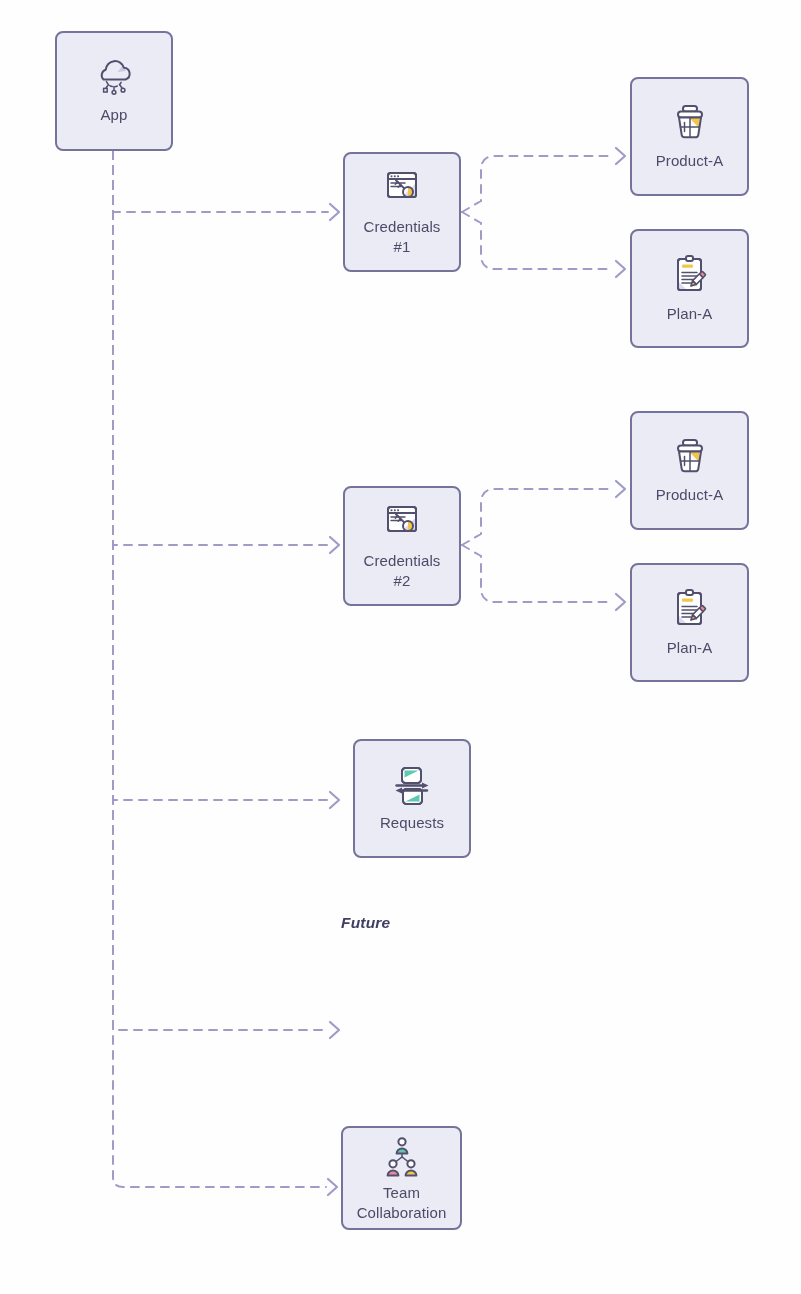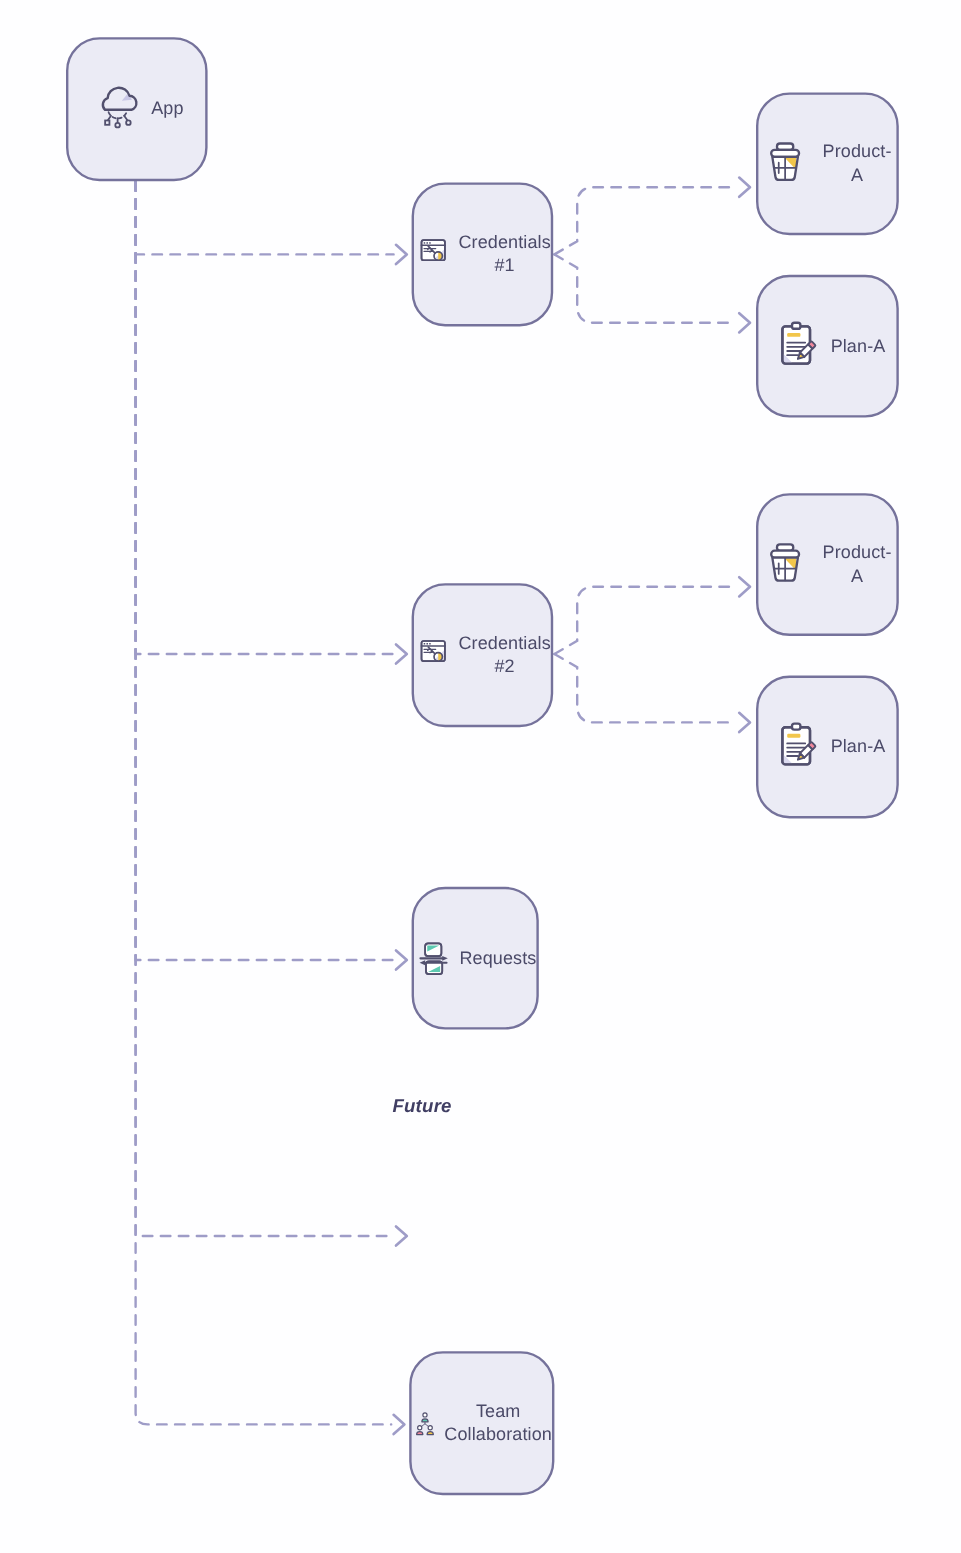--- a/index.html
+++ b/index.html
@@ -3,31 +3,31 @@
 <meta charset="utf-8">
 <style>
   html,body{margin:0;padding:0;background:#ffffff;}
   .canvas{
     position:relative;width:801px;height:1294px;background:#fefeff;overflow:hidden;
     font-family:"Liberation Sans", sans-serif;
   }
   .edges{position:absolute;left:0;top:0;width:801px;height:1294px;pointer-events:none;}
   .node{
     position:absolute;box-sizing:border-box;
-    background:#ebebf5;border:2px solid #75729b;border-radius:28px;
-    display:flex;flex-direction:row;align-items:center;justify-content:center;
+    background:#ebebf5;border:2px solid #75729b;border-radius:8px;
+    display:flex;flex-direction:column;align-items:center;justify-content:center;
     gap:5px;cursor:default;
   }
   .node .label{
     font-size:15px;line-height:1.28;color:#4b4a68;text-align:center;
     white-space:pre-line;letter-spacing:.1px;
   }
   .node svg{display:block;}
   .future{
-    position:absolute;left:327px;top:914px;font-size:15.5px;font-weight:bold;
+    position:absolute;left:341px;top:914px;font-size:15.5px;font-weight:bold;
     font-style:italic;color:#403e63;letter-spacing:.2px;
   }
   .ic{stroke:#52506e;stroke-width:2;fill:none;stroke-linecap:round;stroke-linejoin:round;}
   .icf{stroke:#52506e;stroke-width:2;fill:#ffffff;stroke-linecap:round;stroke-linejoin:round;}
   .icthin{stroke:#52506e;stroke-width:1.5;fill:none;stroke-linecap:round;}
 </style>
 </head>
 <body>
 
 <div class="canvas">
@@ -177,40 +177,40 @@
       <g transform="translate(37,20) rotate(45)">
         <rect x="-2.6" y="0" width="5.2" height="4" rx="1" fill="#f0879b" stroke="#52506e" stroke-width="1.6"></rect>
         <rect x="-2.6" y="4" width="5.2" height="9.5" fill="#ffffff" stroke="#52506e" stroke-width="1.6"></rect>
         <polygon points="-2.6,13.5 2.6,13.5 0,18.5" fill="#f2c64b" stroke="#52506e" stroke-width="1.6" stroke-linejoin="round"></polygon>
         <polygon points="-0.9,16.8 0.9,16.8 0,18.5" fill="#52506e"></polygon>
       </g>
     </svg>
     <div class="label">Plan-A</div>
   </div>
 
-  <div class="node" style="left:343px;top:739px;width:106px;height:119px;">
+  <div class="node" style="left:353px;top:739px;width:118px;height:119px;">
     <svg width="46" height="44" viewBox="0 0 46 44">
       <rect class="icf" x="13" y="4" width="19" height="15" rx="3.5"></rect>
       <polygon points="15.5,6.5 29.5,6.5 15.5,13.5" fill="#5cc9b0"></polygon>
       <rect class="ic" x="13" y="4" width="19" height="15" rx="3.5"></rect>
       <rect class="icf" x="14" y="25" width="19" height="15" rx="3.5"></rect>
       <polygon points="30.5,37.5 16.5,37.5 30.5,30.5" fill="#5cc9b0"></polygon>
       <rect class="ic" x="14" y="25" width="19" height="15" rx="3.5"></rect>
       <line x1="7.5" y1="21.5" x2="34" y2="21.5" stroke="#52506e" stroke-width="2.4" stroke-linecap="round"></line>
       <polygon points="33,18.6 39.5,21.5 33,24.4" fill="#52506e"></polygon>
       <line x1="38" y1="26.5" x2="12" y2="26.5" stroke="#52506e" stroke-width="2.4" stroke-linecap="round"></line>
       <polygon points="13,23.6 6.5,26.5 13,29.4" fill="#52506e"></polygon>
     </svg>
     <div class="label">Requests</div>
   </div>
 
   <div class="future">Future</div>
 
 
-  <div class="node" style="left:341px;top:1126px;width:121px;height:120px;">
+  <div class="node" style="left:341px;top:1126px;width:121px;height:104px;">
     <svg width="46" height="44" viewBox="0 0 46 44">
       <line class="icthin" x1="23" y1="19" x2="23" y2="23"></line>
       <polyline class="icthin" points="16.5,28 23,23 29.5,28"></polyline>
       <circle class="icf" cx="23" cy="7.8" r="3.6"></circle>
       <path d="M17.6,19.6 a5.4,5 0 0 1 10.8,0 z" fill="#5cc9b0" stroke="#52506e" stroke-width="2" stroke-linejoin="round"></path>
       <circle class="icf" cx="14" cy="29.8" r="3.6"></circle>
       <path d="M8.6,41.6 a5.4,5 0 0 1 10.8,0 z" fill="#f0879b" stroke="#52506e" stroke-width="2" stroke-linejoin="round"></path>
       <circle class="icf" cx="32" cy="29.8" r="3.6"></circle>
       <path d="M26.6,41.6 a5.4,5 0 0 1 10.8,0 z" fill="#f2c64b" stroke="#52506e" stroke-width="2" stroke-linejoin="round"></path>
     </svg>

